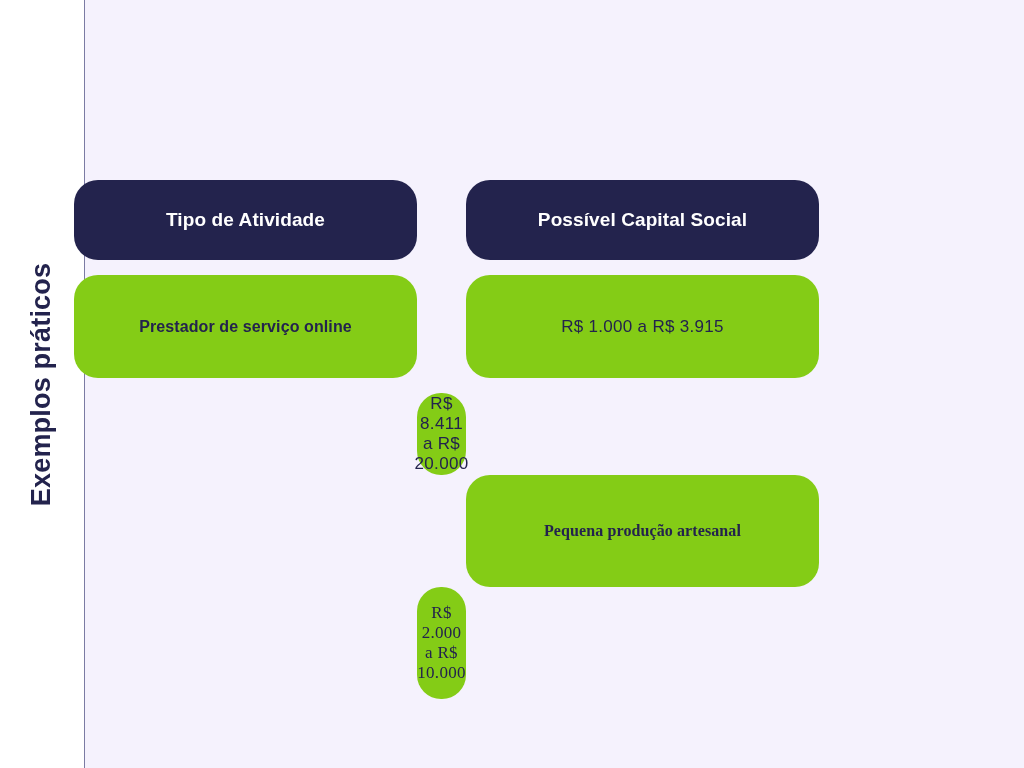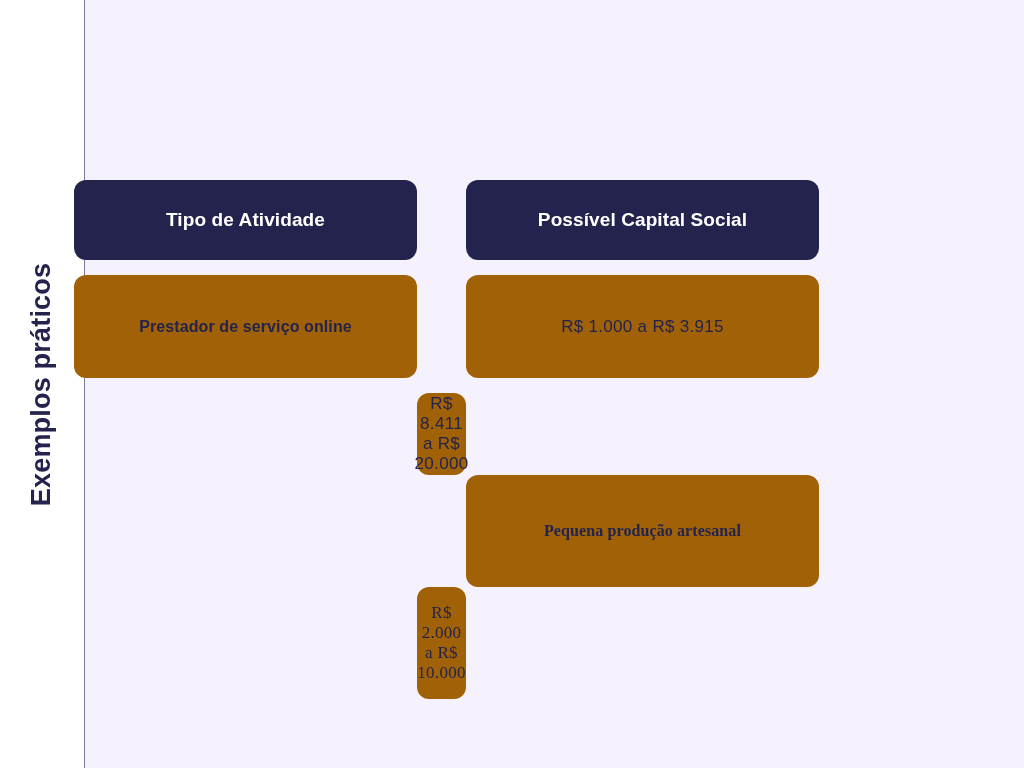--- a/index.html
+++ b/index.html
@@ -69,40 +69,40 @@
   #table {
     position: absolute;
     left: 74px;   
     top: 180px;
     width: 830px; 
     display: grid;
     grid-template-columns: 343px 49px 353px;
     grid-auto-rows: auto;
   }
   .cell {
-    border-radius: 12px;
+    border-radius: 24px;
     display: flex;
     align-items: center;
     justify-content: center;
     text-align: center;
     box-sizing: border-box;
     padding: 6px 18px;
   }
   .spacer { background: transparent; }
   .row-gap { height: 15px; }
   .head {
     background: #23234d;
     color: #ffffff;
     height: 80px;
     font-size: 19px;
     font-weight: bold;
     letter-spacing: 0.1px;
   }
   .body-cell {
-    background: #a16207;
+    background: #84cc16;
     color: #23234d;
     height: 100px;
   }
   .body-cell.left-col {
     font-size: 16px;
     font-weight: bold;
     letter-spacing: 0.1px;
   }
   .body-cell.right-col {
     font-size: 17px;

